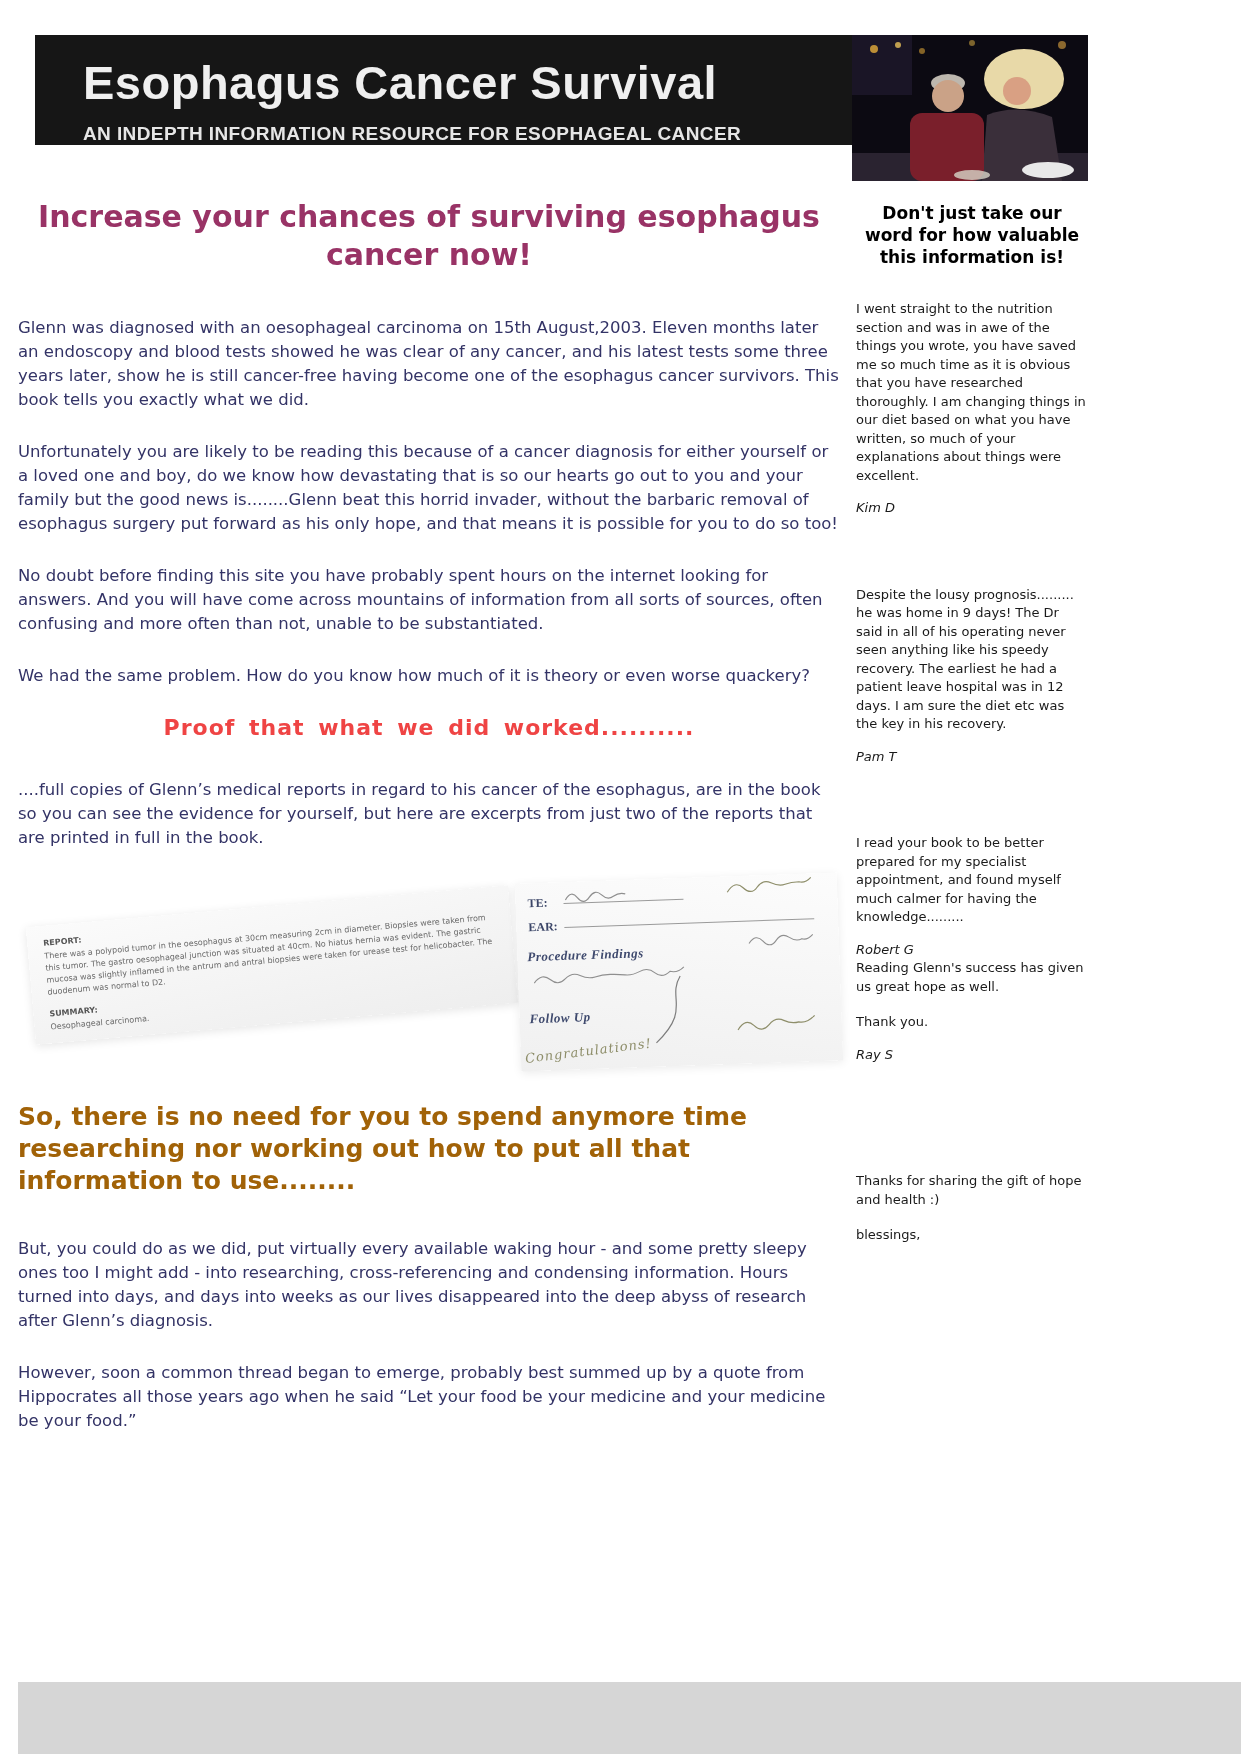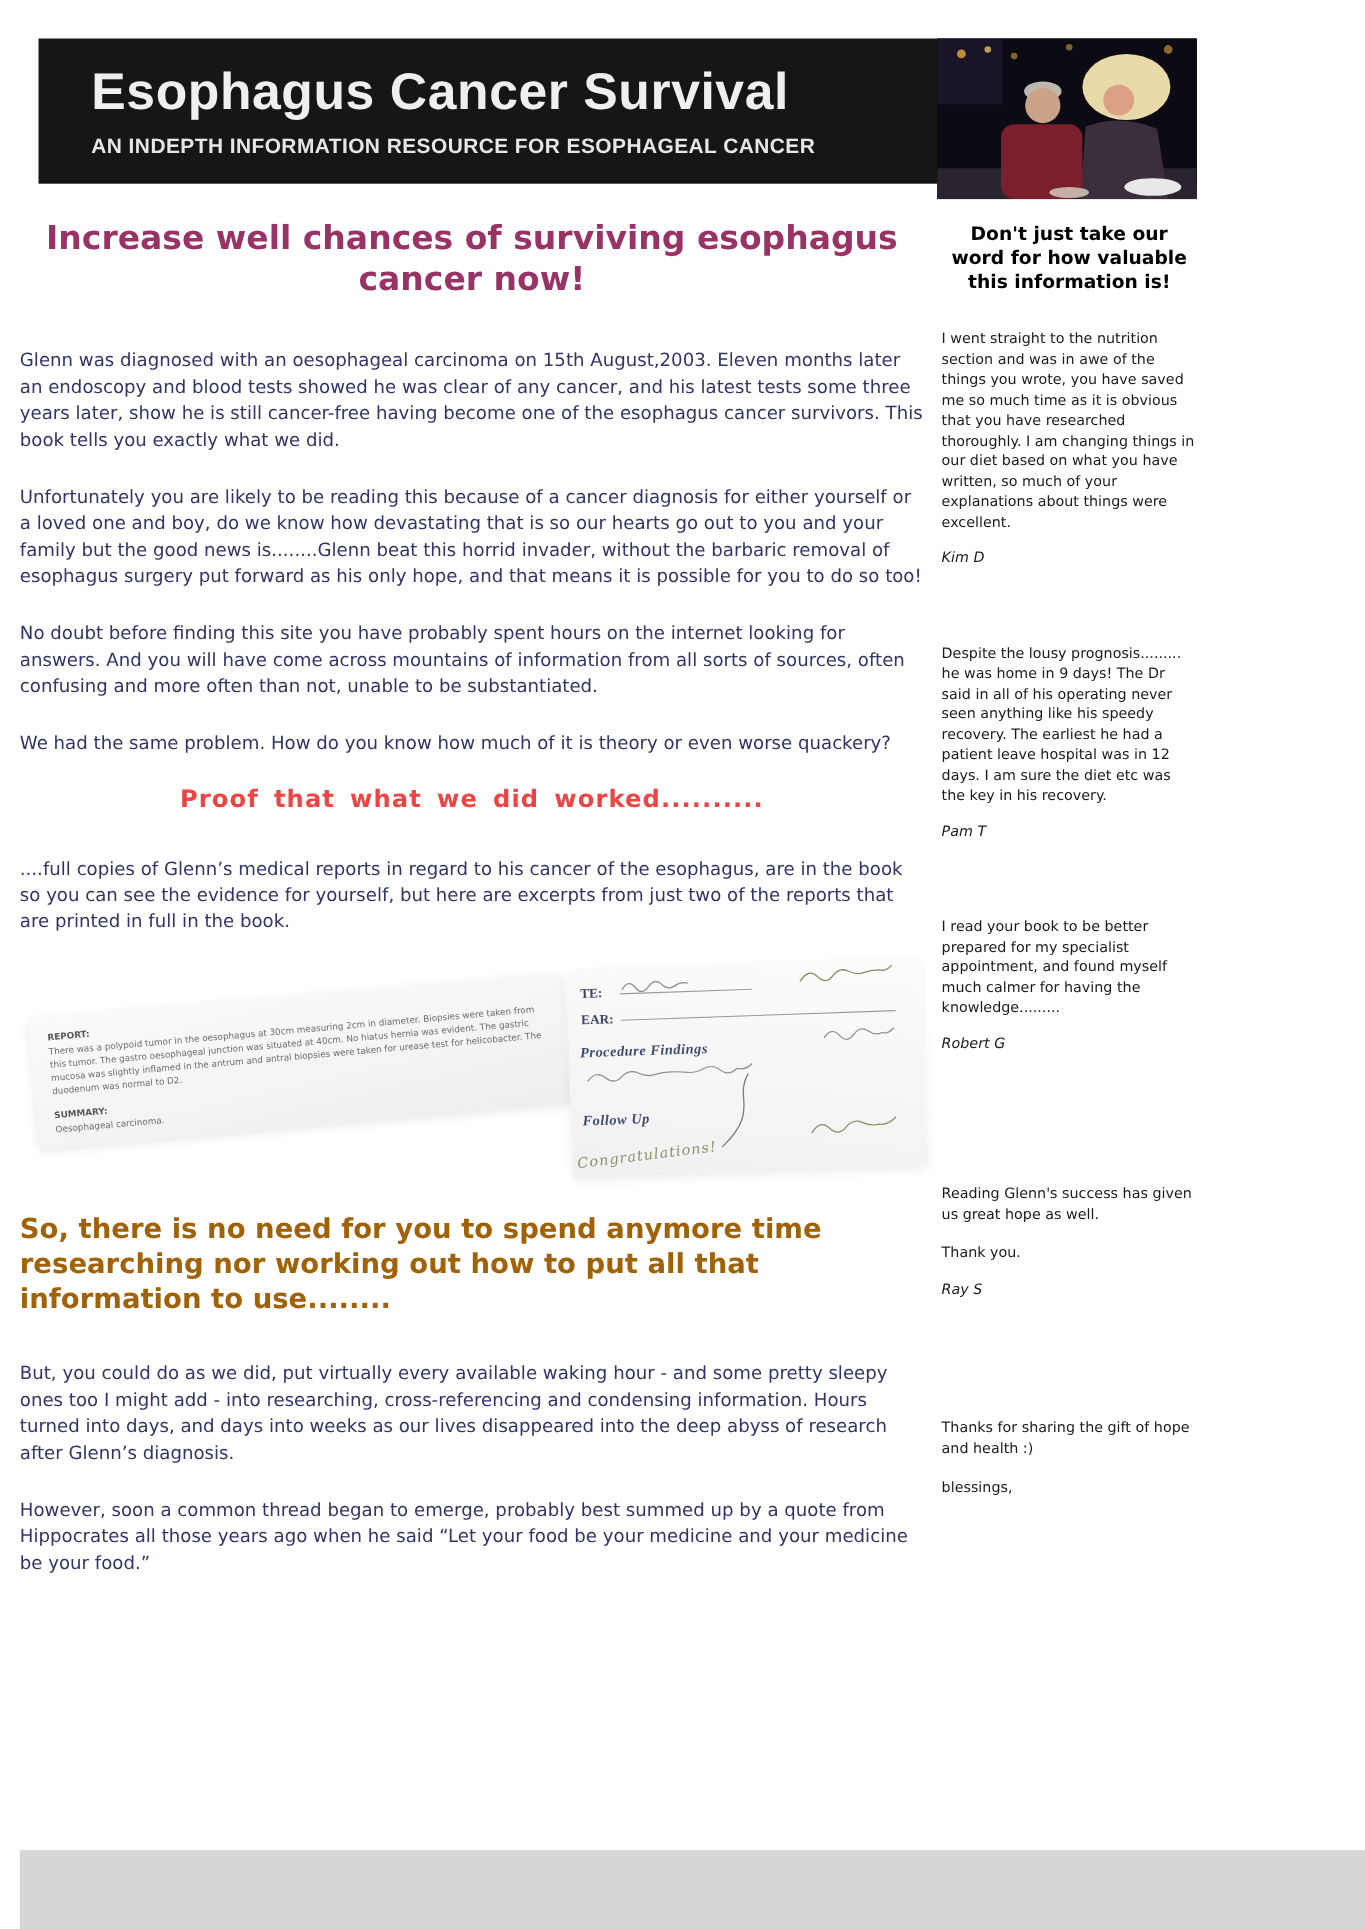--- a/index.html
+++ b/index.html
@@ -4,21 +4,21 @@
 <style>
   html,body { margin:0; padding:0; background:#ffffff; }
   .page {
     position:relative; width:1241px; height:1754px; margin:0 auto;
     background:#ffffff; overflow:hidden;
     font-family:"DejaVu Sans", sans-serif;
   }
 
   
   .header {
-    position:absolute; left:35px; top:35px; width:1053px; height:132px;
+    position:absolute; left:35px; top:35px; width:1053px; height:110px;
     background:#161616; display:flex; align-items:stretch;
   }
   .header-text { flex:1; padding:20px 0 0 48px; }
   .site-title {
     margin:0; color:#efefef; font-size:47px; font-weight:bold;
     font-family:"Liberation Sans", sans-serif; letter-spacing:0.5px;
   }
   .site-subtitle {
     margin-top:13px; color:#e6e6e6; font-size:19px; font-weight:bold;
     letter-spacing:0.4px; font-family:"Liberation Sans", sans-serif;
@@ -80,21 +80,21 @@
   
   .sidebar { width:232px; margin-left:16px; padding-top:16px; color:#1a1a1a; }
   .sidebar-heading {
     margin:0 0 32px 0; text-align:center; color:#000000;
     font-size:17px; line-height:22px; font-weight:bold;
   }
   .t-text { margin:0; font-size:13px; line-height:18.5px; }
   .t-extra { margin:17px 0 0 0; font-size:13px; line-height:18.5px; }
   .t-author { margin:14px 0 0 0; font-size:13px; line-height:18.5px;font-style:italic; }
   .gap-70 { margin-bottom:68px; }
-  .gap-120 { margin-bottom:118px; }
+  .gap-120 { }
   .gap-110 { margin-bottom:108px; }
 
   
   .footer-band {
     position:absolute; left:18px; right:0; bottom:0; height:72px;
     background:#d6d6d6;
   }
 </style>
 </head>
 <body>
@@ -124,21 +124,21 @@
         <rect x="58" y="78" width="74" height="68" rx="12" fill="#7a1f2b"></rect>
         <ellipse cx="196" cy="135" rx="26" ry="8" fill="#e8e8e8"></ellipse>
         <ellipse cx="120" cy="140" rx="18" ry="5" fill="#d8d4c8" opacity="0.8"></ellipse>
       </svg>
     </div>
   </div>
 
   <div class="content">
 
     <div class="main">
-      <h2 class="headline">Increase well chances of surviving esophagus cancer now!</h2>
+      <h2 class="headline">Increase your chances of surviving esophagus cancer now!</h2>
 
       <p>Glenn was diagnosed with an oesophageal carcinoma on 15th August,2003. Eleven months later an endoscopy and blood tests showed he was clear of any cancer, and his latest tests some three years later, show he is still cancer-free having become one of the esophagus cancer survivors.  This book tells you exactly what we did.</p>
       <p>Unfortunately you are likely to be reading this because of a cancer diagnosis for either yourself or a loved one and boy, do we know how devastating that is so our hearts go out to you and your family but the good news is........Glenn beat this horrid invader, without the barbaric removal of esophagus surgery put forward as his only hope, and that means it is possible for you to do so too!</p>
       <p>No doubt before finding this site you have probably spent hours on the internet looking for answers.  And you will have come across mountains of information from all sorts of sources, often confusing and more often than not, unable to be substantiated.</p>
       <p>We had the same problem.  How do you know how much of it is theory or even worse quackery?</p>
 
       <h3 class="proof-heading">Proof that what we did worked..........</h3>
 
       <p>....full copies of Glenn’s medical reports in regard to his cancer of the esophagus, are in the book so you can see the evidence for yourself, but here are excerpts from just two of the reports that are printed in full in the book.</p>
 

